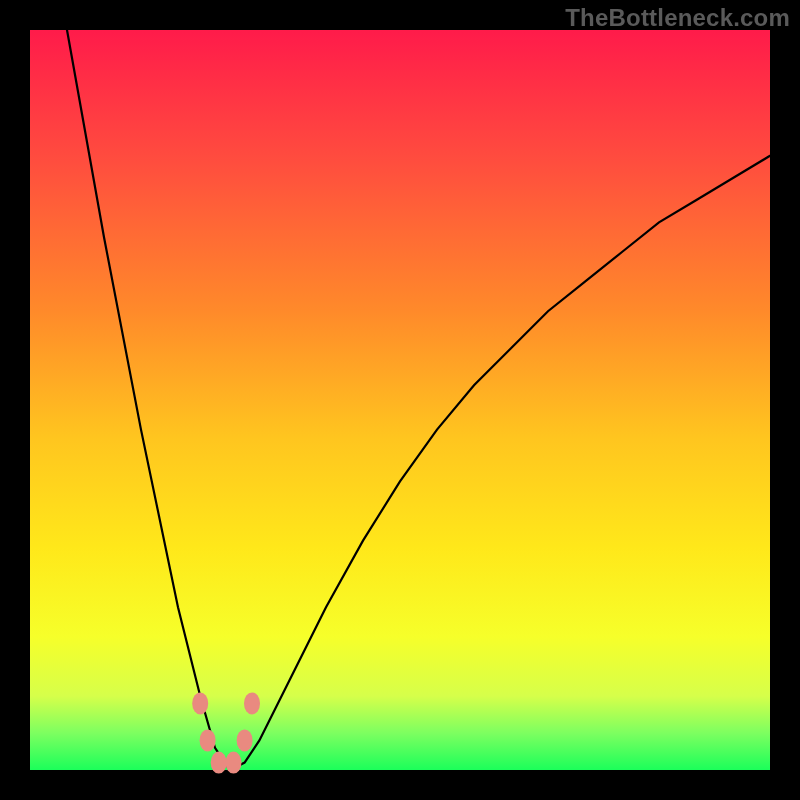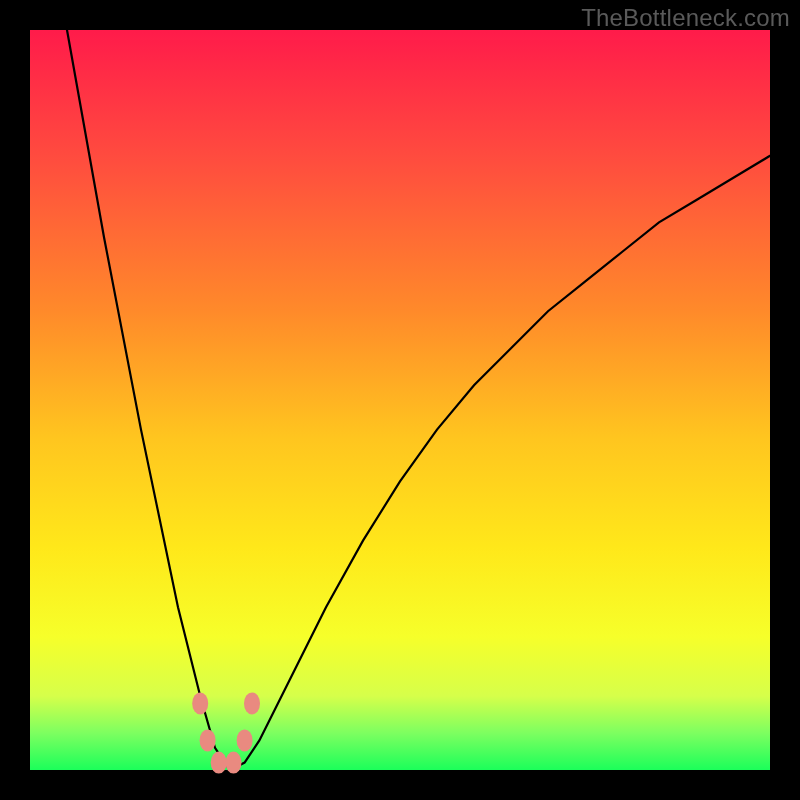--- a/index.html
+++ b/index.html
@@ -38,21 +38,21 @@
       #7dff60 95%,
       #1bff5a 100%
     );
   }
   .watermark {
     position: absolute;
     top: 4px;
     right: 10px;
     color: #5a5a5a;
     font-size: 24px;
-    font-weight: 400;
+    font-weight: 700;
     letter-spacing: 0.2px;
     user-select: none;
   }
   svg.curve {
     position: absolute;
     left: 0;
     top: 0;
     width: 740px;
     height: 740px;
     overflow: visible;

